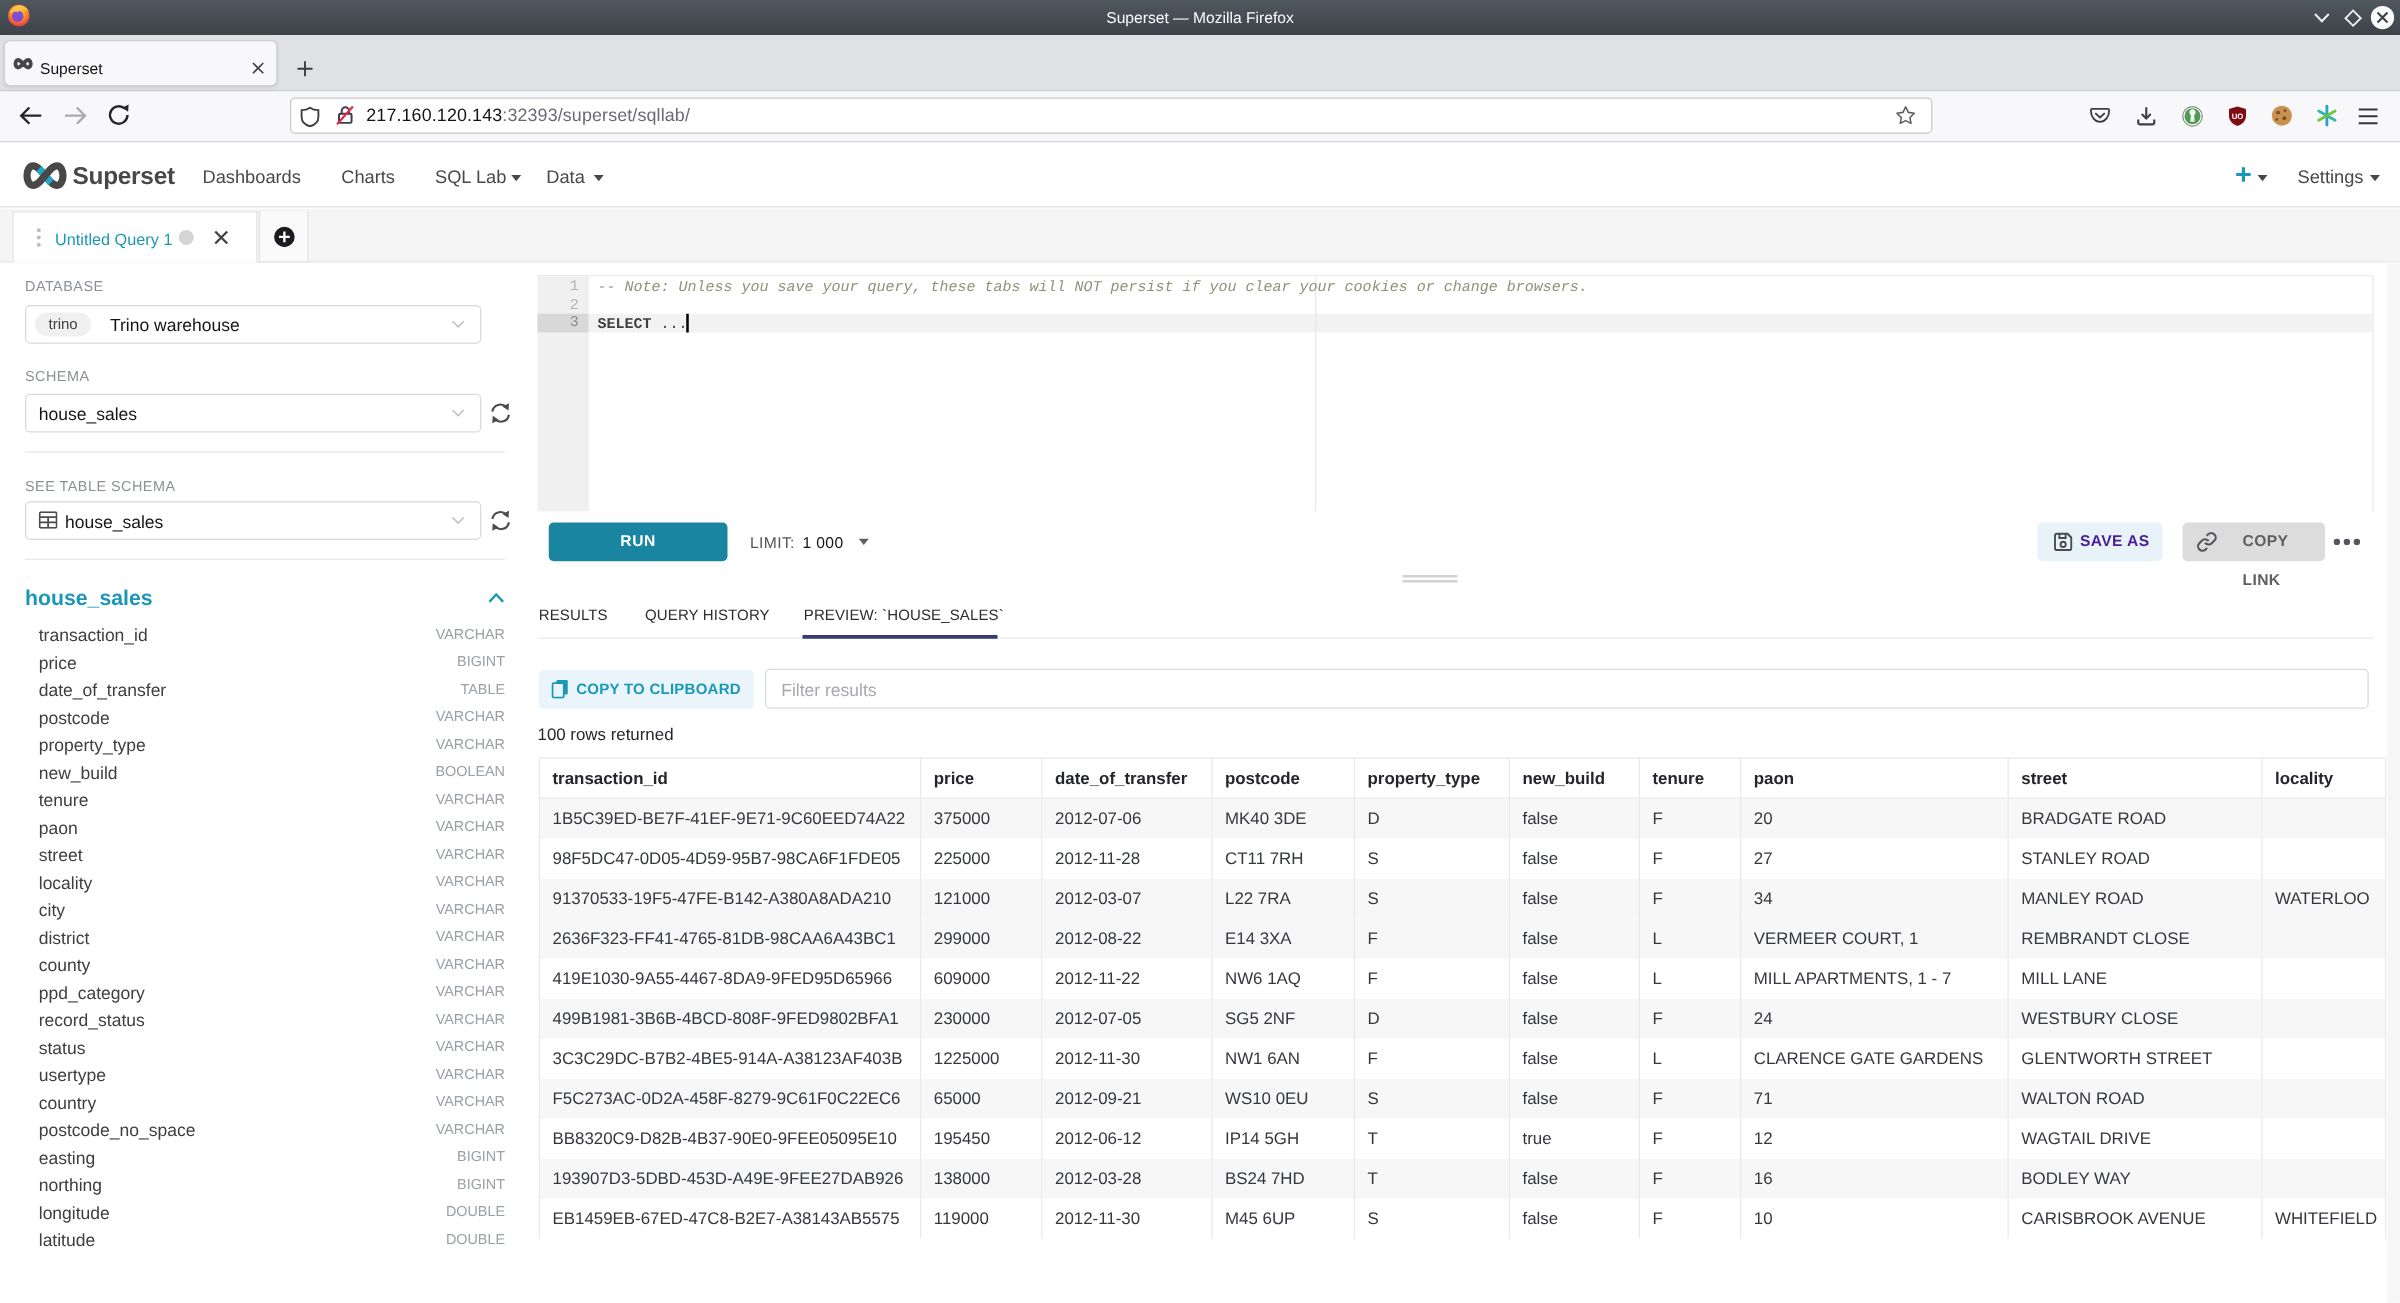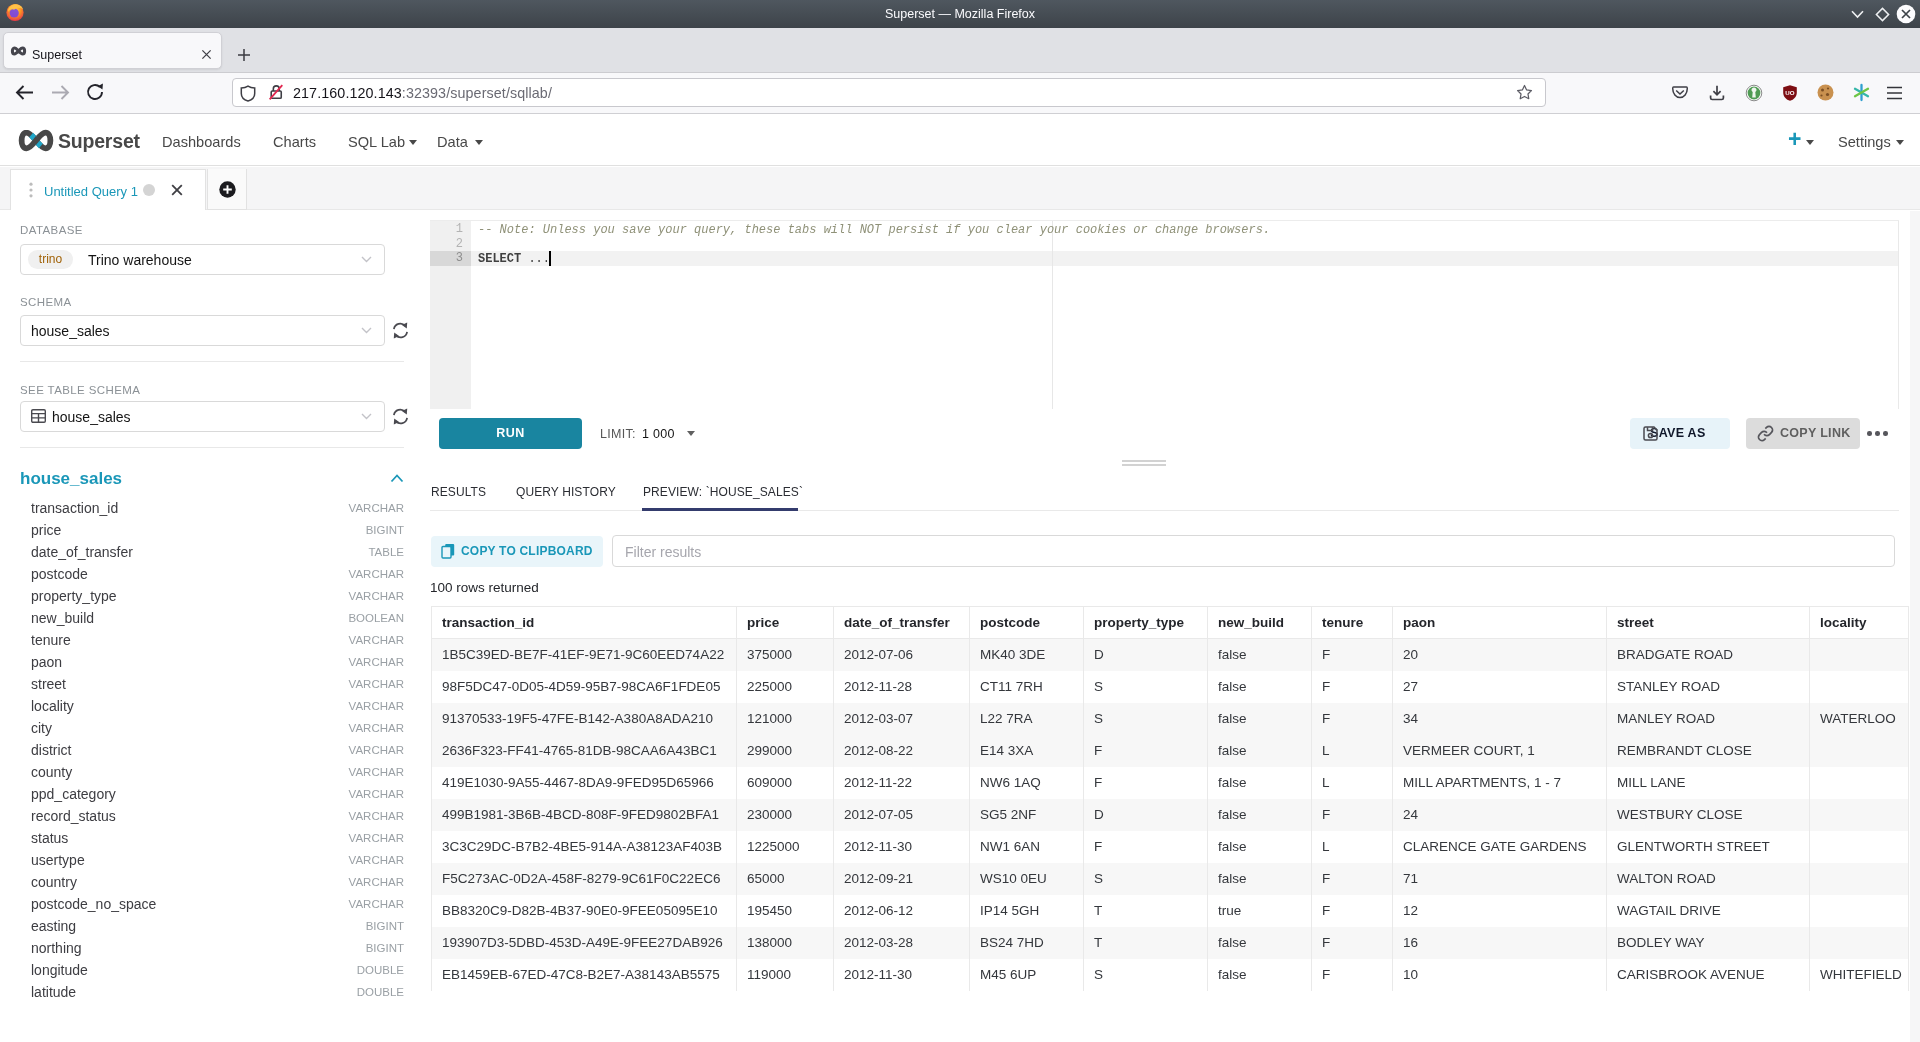--- a/index.html
+++ b/index.html
@@ -175,21 +175,21 @@
     <path d="M1.2 1.2 L10.8 10.8 M10.8 1.2 L1.2 10.8" stroke="#3f3f44" stroke-width="1.8"></path>
   </svg>
 <div class="abs" id="plustab"></div>
 <svg class="abs" style="left:219px;top:181px;z-index:4" width="17" height="17" viewBox="0 0 17 17">
     <circle cx="8.5" cy="8.5" r="8.2" fill="#1b1b1f"></circle>
     <path d="M8.5 4.2 V12.8 M4.2 8.5 H12.8" stroke="#fff" stroke-width="1.9"></path>
   </svg>
 
 <div class="abs slabel" style="left:20px;top:224px">DATABASE</div>
 <div class="abs sselect" style="top:244px"></div>
-<div class="abs" style="left:28px;top:250px;width:45px;height:19px;background:#f0f0f0;border-radius:10px;text-align:center;font-size:12px;color:#a16207;line-height:19px">trino</div>
+<div class="abs" style="left:28px;top:250px;width:45px;height:19px;background:#f0f0f0;border-radius:10px;text-align:center;font-size:12px;color:#404040;line-height:19px">trino</div>
 <div class="abs" style="left:88px;top:252px;font-size:14px;color:#141414">Trino warehouse</div>
 <svg class="abs" style="left:361px;top:256px" width="11" height="7" viewBox="0 0 11 7">
     <path d="M1 1 L5.5 5.5 L10 1" stroke="#c3c3c8" stroke-width="1.4" fill="none"></path>
   </svg>
 <div class="abs slabel" style="left:20px;top:296px">SCHEMA</div>
 <div class="abs sselect" style="top:315px"></div>
 <div class="abs" style="left:31px;top:323px;font-size:14px;color:#141414">house_sales</div>
 <svg class="abs" style="left:361px;top:327px" width="11" height="7" viewBox="0 0 11 7">
     <path d="M1 1 L5.5 5.5 L10 1" stroke="#c3c3c8" stroke-width="1.4" fill="none"></path>
   </svg>
@@ -330,27 +330,27 @@
 <div class="abs" style="left:1052px;top:221px;width:1px;height:188px;background:#e7e7e7"></div>
 <div class="abs" style="left:1898px;top:221px;width:1px;height:188px;background:#e9e9e9"></div>
 <div class="abs eline" style="left:478px;top:222.5px;color:#8f9178;font-style:italic">-- Note: Unless you save your query, these tabs will NOT persist if you clear your cookies or change browsers.</div>
 <div class="abs eline" style="left:478px;top:252px;color:#404040"><b>SELECT</b> ...</div>
 <div class="abs" style="left:549px;top:251px;width:1.5px;height:15px;background:#000"></div>
 
 <div class="abs" id="runbtn">RUN</div>
 <div class="abs" style="left:600px;top:427px;font-size:12.5px;color:#565656;letter-spacing:.3px">LIMIT:</div>
 <div class="abs" style="left:642px;top:427px;font-size:12.5px;color:#141414;letter-spacing:.3px">1 000</div>
 <div class="abs" style="left:687px;top:431px;border-left:4px solid transparent;border-right:4px solid transparent;border-top:5px solid #606060"></div>
-<div class="abs tbtn" style="left:1630px;width:100px;background:#e7f3f9;color:#0f172a;padding-left:20px">SAVE AS</div>
+<div class="abs tbtn" style="left:1630px;width:100px;background:#e7f3f9;color:#4c1d95;padding-left:34px">SAVE AS</div>
 <svg class="abs" style="left:1642px;top:425px" width="17" height="17" viewBox="0 0 17 17">
     <path d="M2 3.5 a1.5 1.5 0 0 1 1.5-1.5 H12 L15 5 V13.5 a1.5 1.5 0 0 1-1.5 1.5 H3.5 A1.5 1.5 0 0 1 2 13.5 Z" stroke="#4a4a50" stroke-width="1.5" fill="none"></path>
     <circle cx="8.5" cy="10.5" r="2.1" stroke="#4a4a50" stroke-width="1.5" fill="none"></circle>
     <path d="M5.5 2.2 V5.4 H10.5 V2.2" stroke="#4a4a50" stroke-width="1.5" fill="none"></path>
   </svg>
-<div class="abs tbtn" style="left:1746px;width:114px;background:#dcdcdc;color:#5f5f5f;padding-left:34px">COPY LINK</div>
+<div class="abs tbtn" style="left:1746px;width:114px;background:#dcdcdc;color:#5f5f5f;padding-left:48px">COPY LINK</div>
 <svg class="abs" style="left:1757px;top:425px" width="17" height="17" viewBox="0 0 24 24">
     <g fill="none" stroke="#56565c" stroke-width="2.4">
       <path d="M10 13a5 5 0 0 0 7.54.54l3-3a5 5 0 0 0-7.07-7.07l-1.72 1.71"></path>
       <path d="M14 11a5 5 0 0 0-7.54-.54l-3 3a5 5 0 0 0 7.07 7.07l1.71-1.71"></path>
     </g>
   </svg>
 <div class="abs" style="left:1867px;top:430px;width:22px;height:6px">
  <div class="abs" style="left:0;top:1px;width:4.5px;height:4.5px;border-radius:50%;background:#56565c"></div>
  <div class="abs" style="left:8px;top:1px;width:4.5px;height:4.5px;border-radius:50%;background:#56565c"></div>
  <div class="abs" style="left:16px;top:1px;width:4.5px;height:4.5px;border-radius:50%;background:#56565c"></div>

